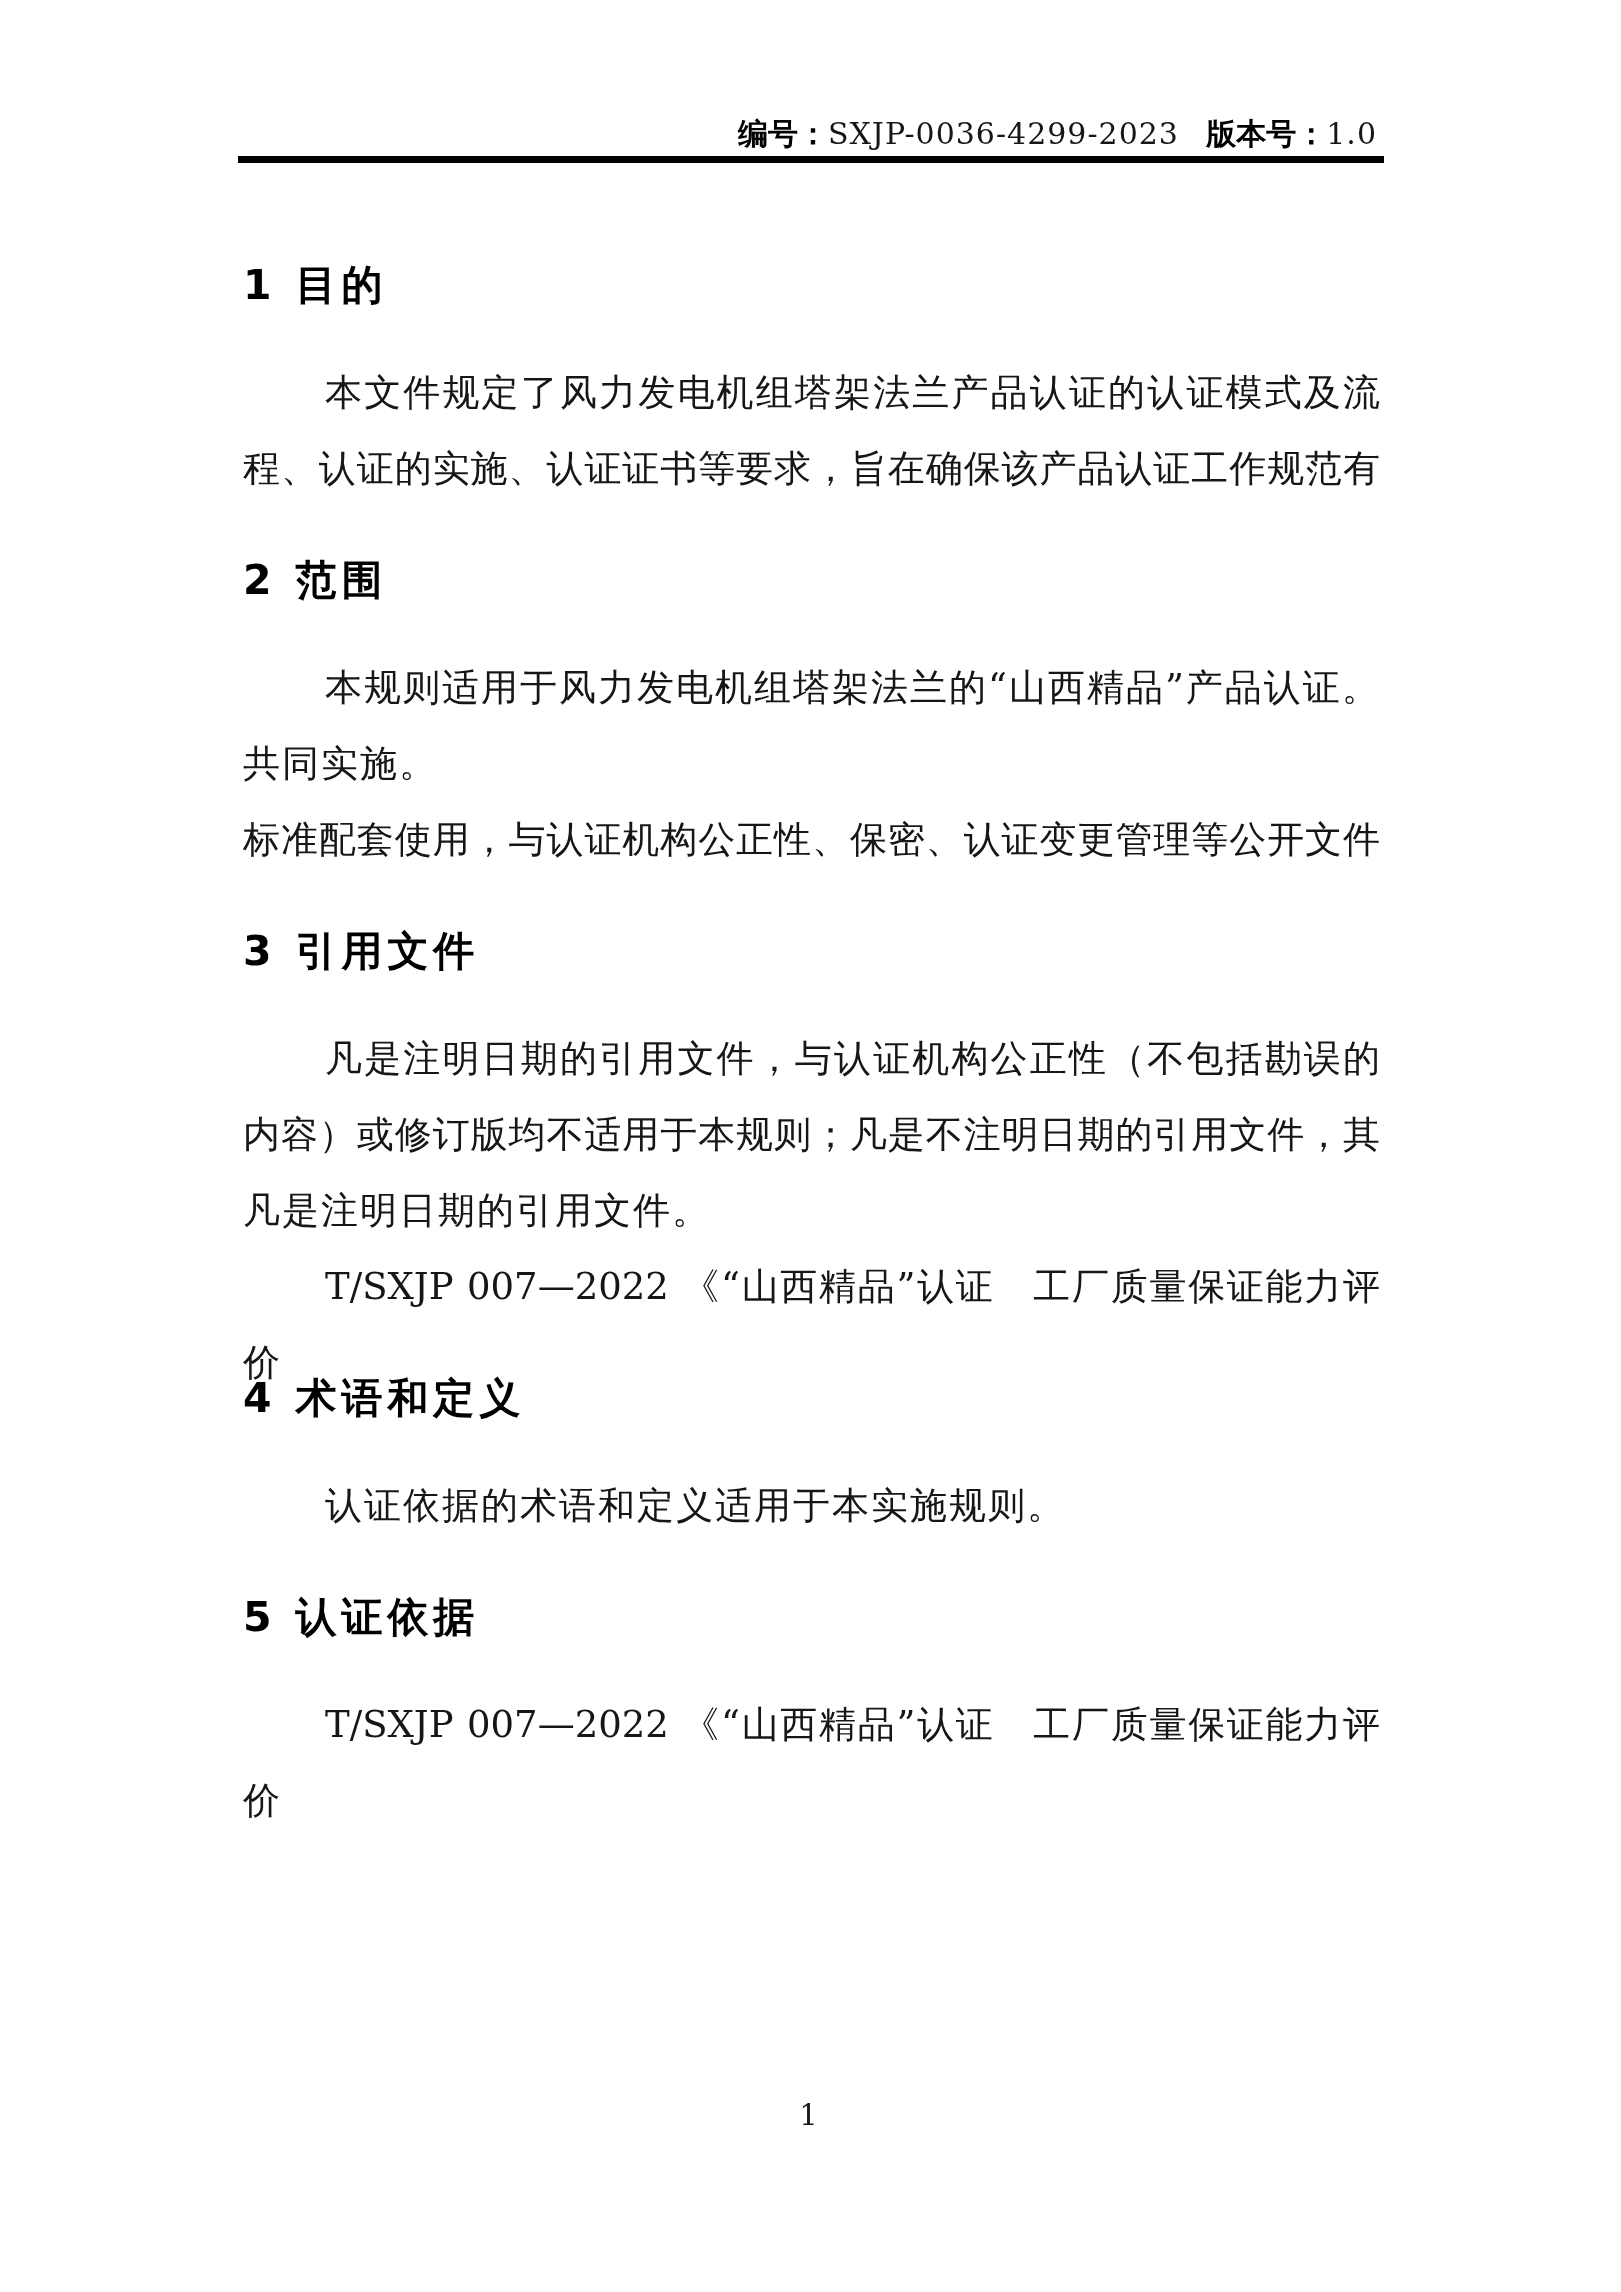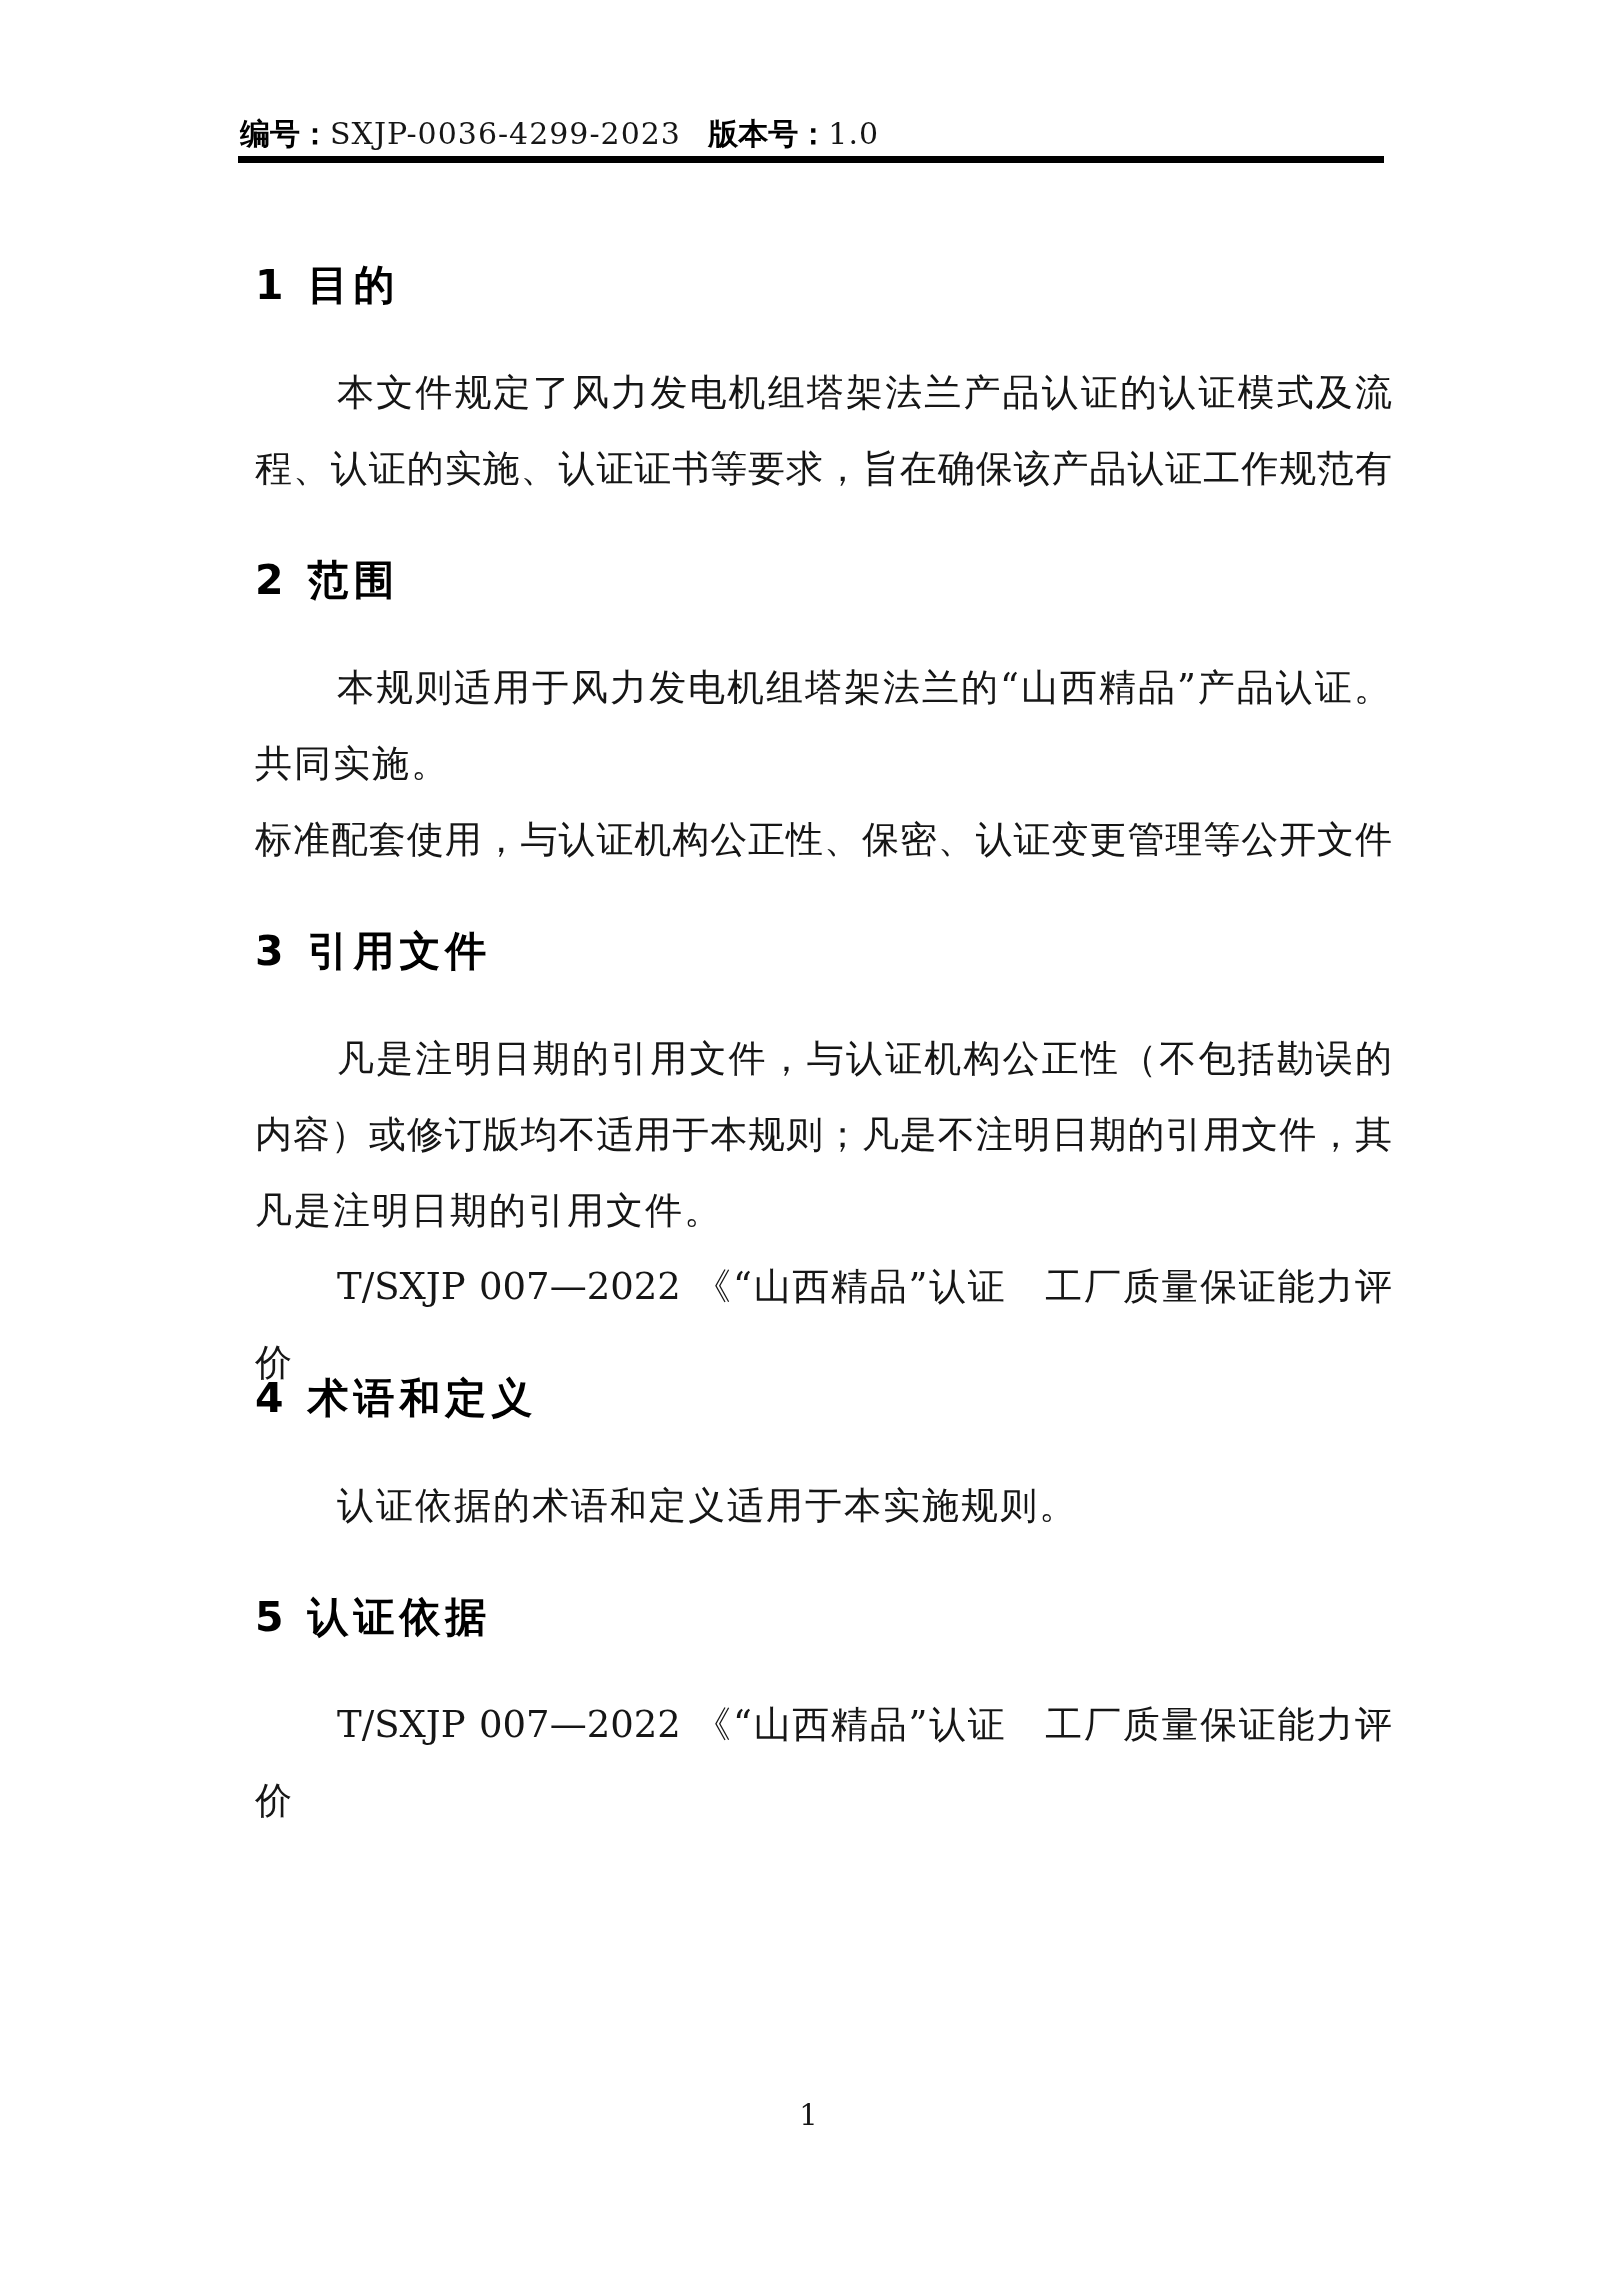--- a/index.html
+++ b/index.html
@@ -15,21 +15,21 @@
     background: #ffffff;
     font-family: "DejaVu Serif", "Liberation Serif", serif;
     color: #161616;
     overflow: hidden;
   }
   .doc-header {
     position: absolute;
     top: 114px;
     left: 240px;
     width: 1137px;
-    text-align: left;
+    text-align: right;
     font-size: 30px;
     line-height: 39px;
     white-space: nowrap;
   }
   .hdr-label {
     font-family: "DejaVu Sans", "Liberation Sans", sans-serif;
     font-weight: bold;
     color: #000;
   }
   .hdr-value {
@@ -41,21 +41,21 @@
     position: absolute;
     top: 156px;
     left: 238px;
     width: 1146px;
     height: 6.9px;
     background: #000;
   }
   .content {
     position: absolute;
     top: 163px;
-    left: 255px;
+    left: 243px;
     width: 1137px;
   }
   .heading {
     font-family: "DejaVu Sans", "Liberation Sans", sans-serif;
     font-weight: bold;
     font-size: 41px;
     line-height: 49px;
     letter-spacing: 4.9px;
     color: #000;
     margin: 49px 0 45px 0;

